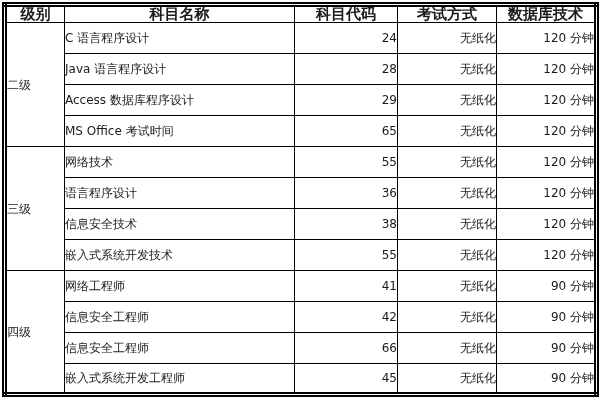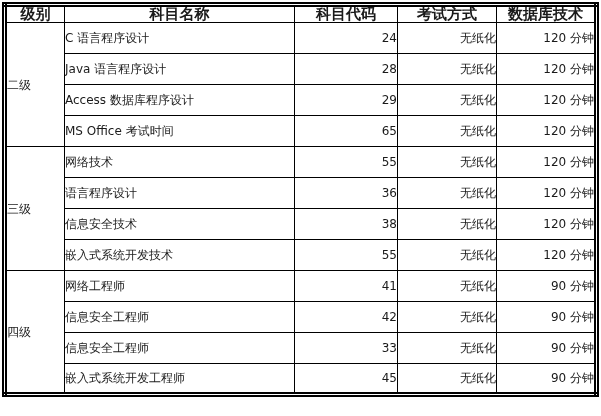--- a/index.html
+++ b/index.html
@@ -128,21 +128,21 @@
       <td class="cell-center">90 分钟</td>
     </tr>
     <tr>
       <td class="cell-name">信息安全工程师</td>
       <td class="cell-center">42</td>
       <td class="cell-center">无纸化</td>
       <td class="cell-center">90 分钟</td>
     </tr>
     <tr>
       <td class="cell-name">信息安全工程师</td>
-      <td class="cell-center">33</td>
+      <td class="cell-center">66</td>
       <td class="cell-center">无纸化</td>
       <td class="cell-center">90 分钟</td>
     </tr>
     <tr>
       <td class="cell-name">嵌入式系统开发工程师</td>
       <td class="cell-center">45</td>
       <td class="cell-center">无纸化</td>
       <td class="cell-center">90 分钟</td>
     </tr>
   </tbody>

